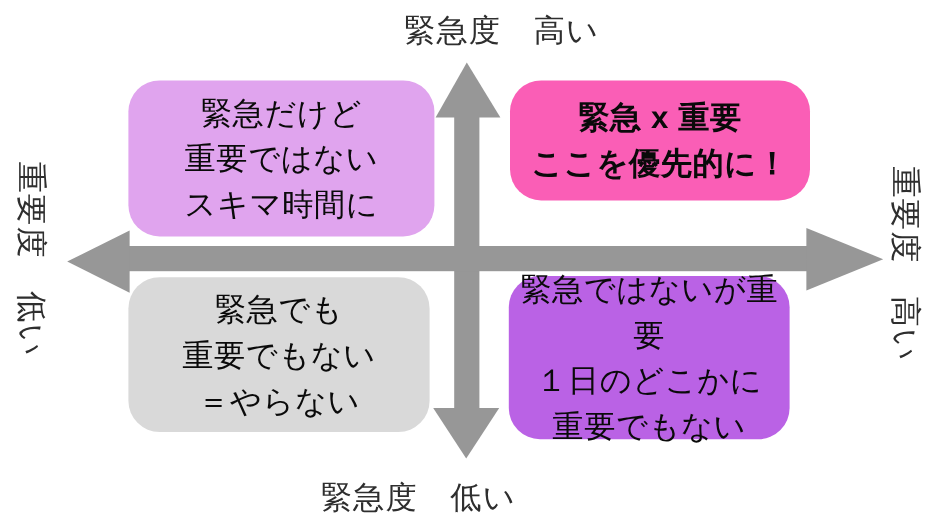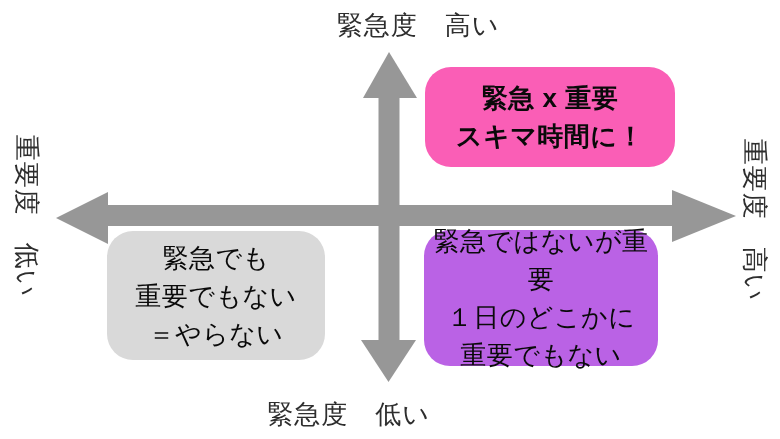--- a/index.html
+++ b/index.html
@@ -33,21 +33,21 @@
     justify-content: center;
     text-align: center;
     color: #0a0a0a;
     font-size: 26px;
     line-height: 38px;
     letter-spacing: 0.5px;
   }
   .box.bold { font-weight: bold; }
   .box.tl { left: 107px; top: 67px;  width: 255px; height: 130px; }
   .box.tr { left: 425px; top: 67px;  width: 250px; height: 100px; }
-  .box.bl { left: 107px; top: 231px; width: 218px; height: 129px; }
+  .box.bl { left: 107px; top: 231px; width: 251px; height: 129px; }
   .box.br { left: 424px; top: 230px; width: 234px; height: 136px; }
   .axis-label {
     position: absolute;
     z-index: 3;
     color: #2e2e2e;
     font-size: 26px;
     white-space: nowrap;
     letter-spacing: 1px;
   }
   .axis-label.top    { left: 0; top: 8px;   width: 780px; text-align: center; padding-left: 28px; }
@@ -75,24 +75,29 @@
     <rect class="arrow-shape" x="100" y="205" width="578" height="21" fill="#979797"></rect>
     <polygon class="arrow-shape" points="108,192 108,244 56,218" fill="#979797"></polygon>
     <polygon class="arrow-shape" points="672,190 672,242 736,216" fill="#979797"></polygon>
   </svg>
 
   <div class="axis-label top" style="color: rgb(46, 46, 46);">緊急度　高い</div>
   <div class="axis-label bottom" style="color: rgb(46, 46, 46);">緊急度　低い</div>
   <div class="axis-label left" style="color: rgb(46, 46, 46);">重要度　低い</div>
   <div class="axis-label right" style="color: rgb(46, 46, 46);">重要度　高い</div>
 
+  <div class="box tl" style="background: rgb(224, 164, 238);">
+    <div>緊急だけど</div>
+    <div>重要ではない</div>
+    <div>スキマ時間に</div>
+  </div>
 
   <div class="box tr bold" style="background: rgb(250, 94, 182);">
     <div>緊急 x 重要</div>
-    <div>スキマ時間に！</div>
+    <div>ここを優先的に！</div>
   </div>
 
   <div class="box bl" style="background: rgb(217, 217, 217);">
     <div>緊急でも</div>
     <div>重要でもない</div>
     <div>＝やらない</div>
   </div>
 
   <div class="box br" style="background: rgb(186, 98, 229);">
     <div>緊急ではないが重要</div>

